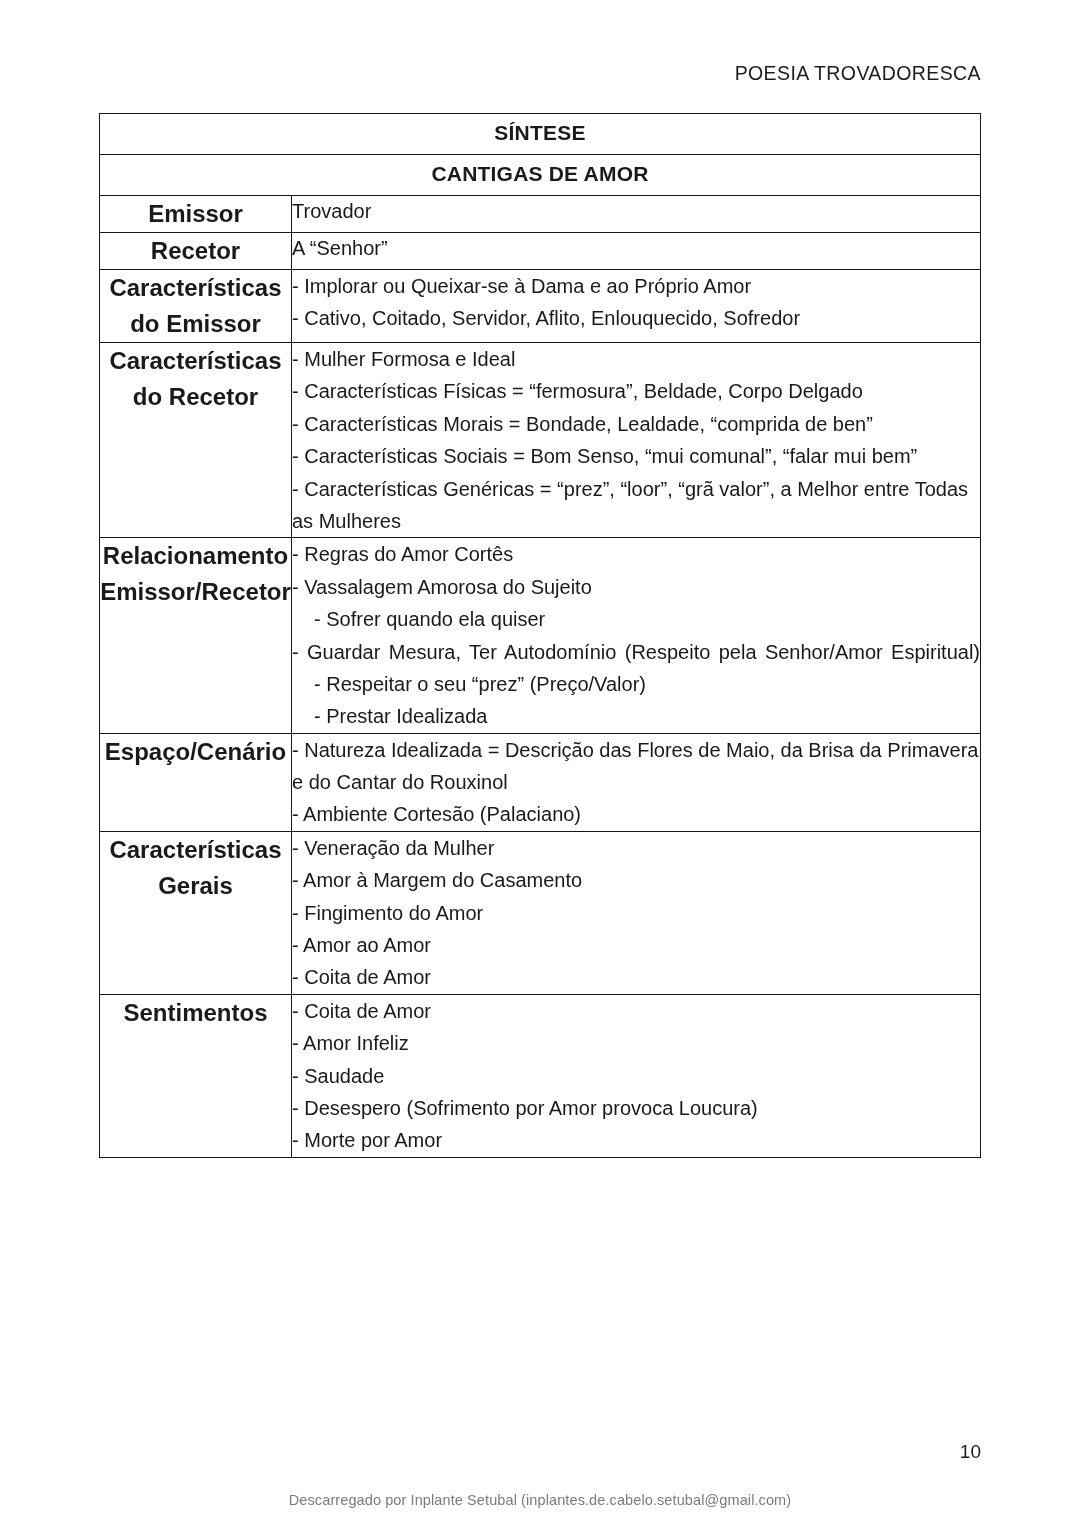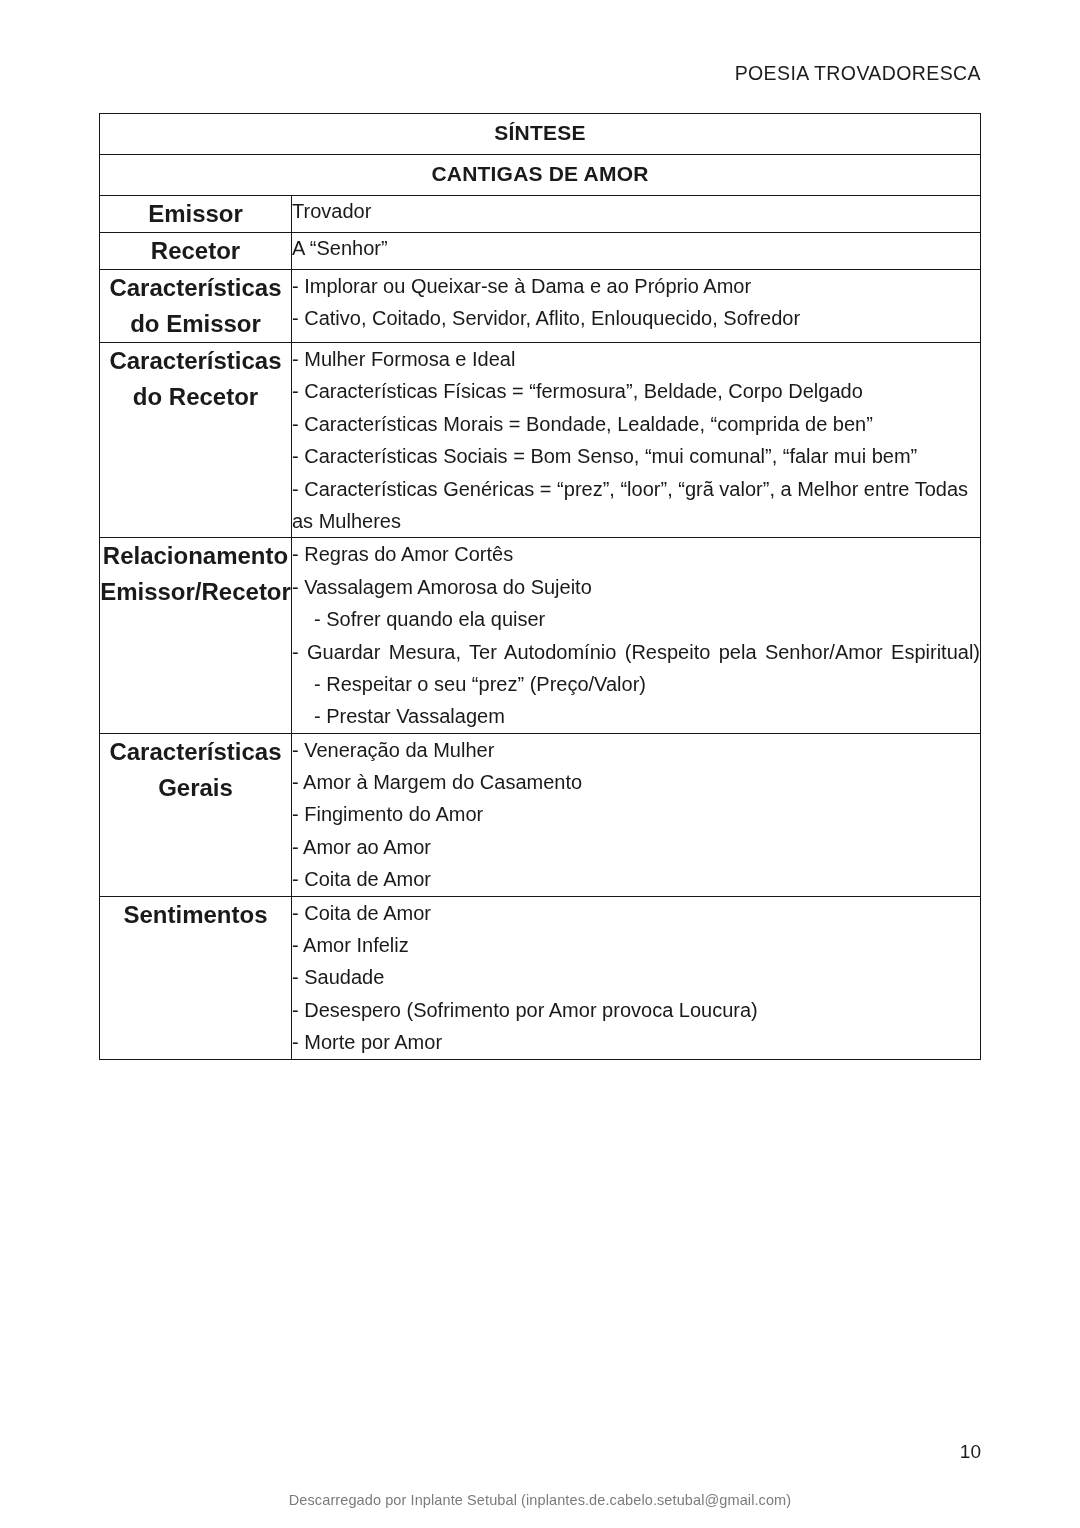--- a/index.html
+++ b/index.html
@@ -171,24 +171,31 @@
         <td class="label-cell">
           <div>Relacionamento</div>
           <div>Emissor/Recetor</div>
         </td>
         <td class="content-cell">
           <div class="line">- Regras do Amor Cortês</div>
           <div class="line">- Vassalagem Amorosa do Sujeito</div>
           <div class="line indent">- Sofrer quando ela quiser</div>
           <div class="line justify">-   Guardar   Mesura,   Ter   Autodomínio   (Respeito   pela   Senhor/Amor Espiritual)</div>
           <div class="line indent"><span>- Respeitar o seu </span><span class="it">“prez”</span><span> (Preço/Valor)</span></div>
-          <div class="line indent">- Prestar Vassalagem</div>
-        </td>
-      </tr>
-
+          <div class="line indent">- Prestar Idealizada</div>
+        </td>
+      </tr>
+
+      <tr>
+        <td class="label-cell">Espaço/Cenário</td>
+        <td class="content-cell">
+          <div class="line">- Natureza Idealizada = Descrição das Flores de Maio, da Brisa da Primavera e do Cantar do Rouxinol</div>
+          <div class="line">- Ambiente Cortesão (Palaciano)</div>
+        </td>
+      </tr>
 
       <tr>
         <td class="label-cell">
           <div>Características</div>
           <div>Gerais</div>
         </td>
         <td class="content-cell">
           <div class="line">- Veneração da Mulher</div>
           <div class="line">- Amor à Margem do Casamento</div>
           <div class="line">- Fingimento do Amor</div>

